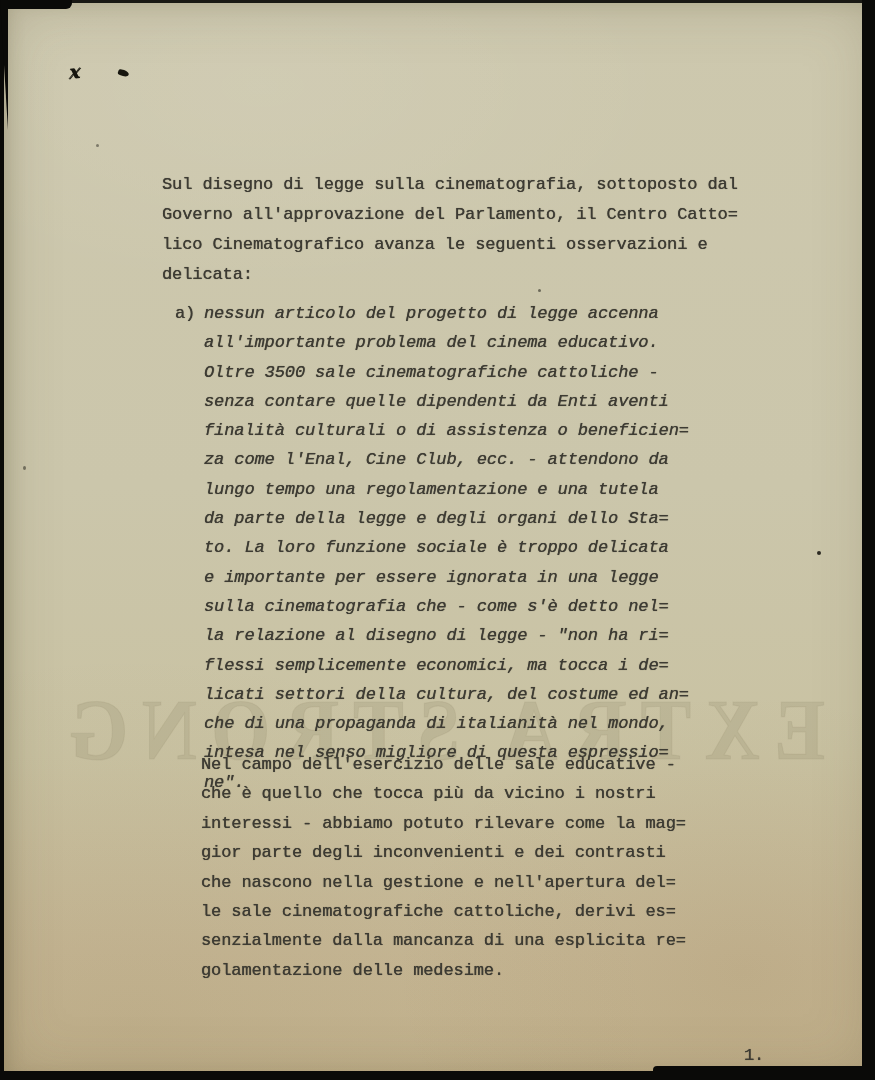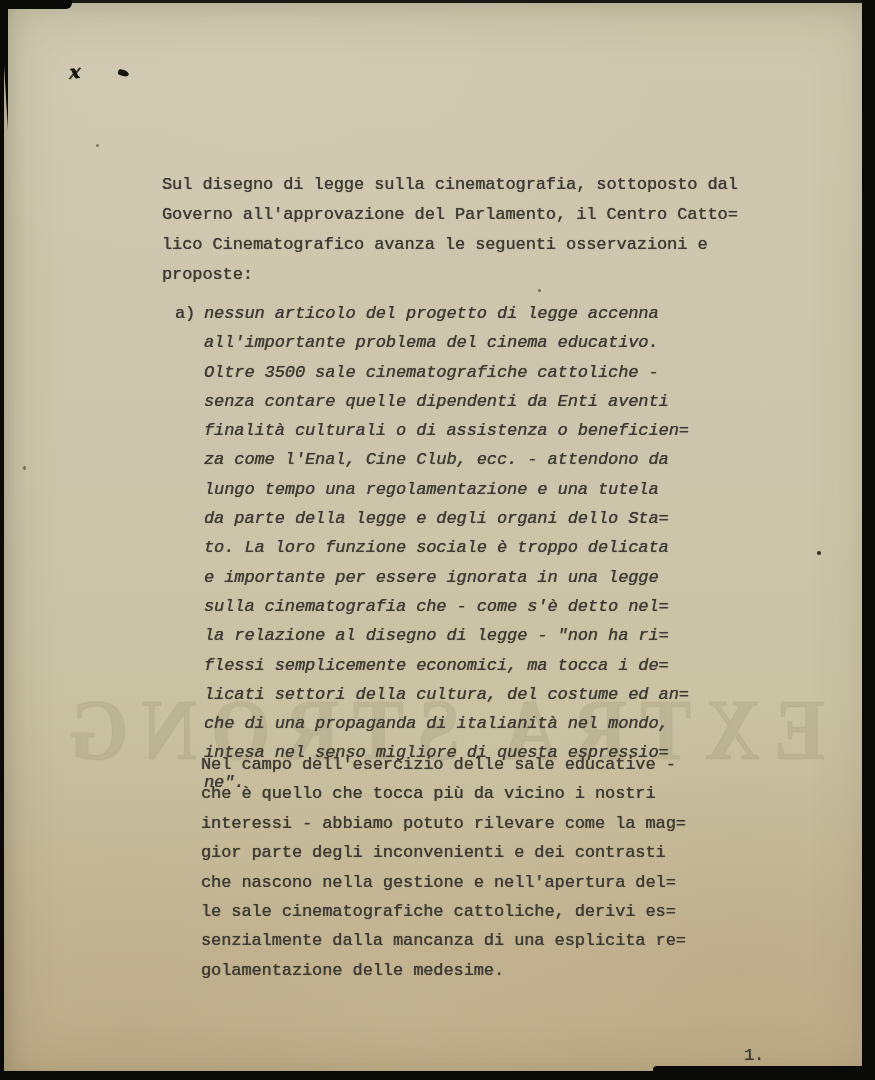--- a/index.html
+++ b/index.html
@@ -81,21 +81,21 @@
 
 <div class="scan">
 
   <div class="paper">
 
     <div class="watermark">EXTRA STRONG</div>
 
     <div class="tw intro">Sul disegno di legge sulla cinematografia, sottoposto dal
 Governo all'approvazione del Parlamento, il Centro Catto=
 lico Cinematografico avanza le seguenti osservazioni e
-proposte:</div>
+delicata:</div>
 
     <div class="tw item-marker">a)</div>
 
     <div class="tw item-text">nessun articolo del progetto di legge accenna
 all'importante problema del cinema educativo.
 Oltre 3500 sale cinematografiche cattoliche -
 senza contare quelle dipendenti da Enti aventi
 finalità culturali o di assistenza o beneficien=
 za come l'Enal, Cine Club, ecc. - attendono da
 lungo tempo una regolamentazione e una tutela

